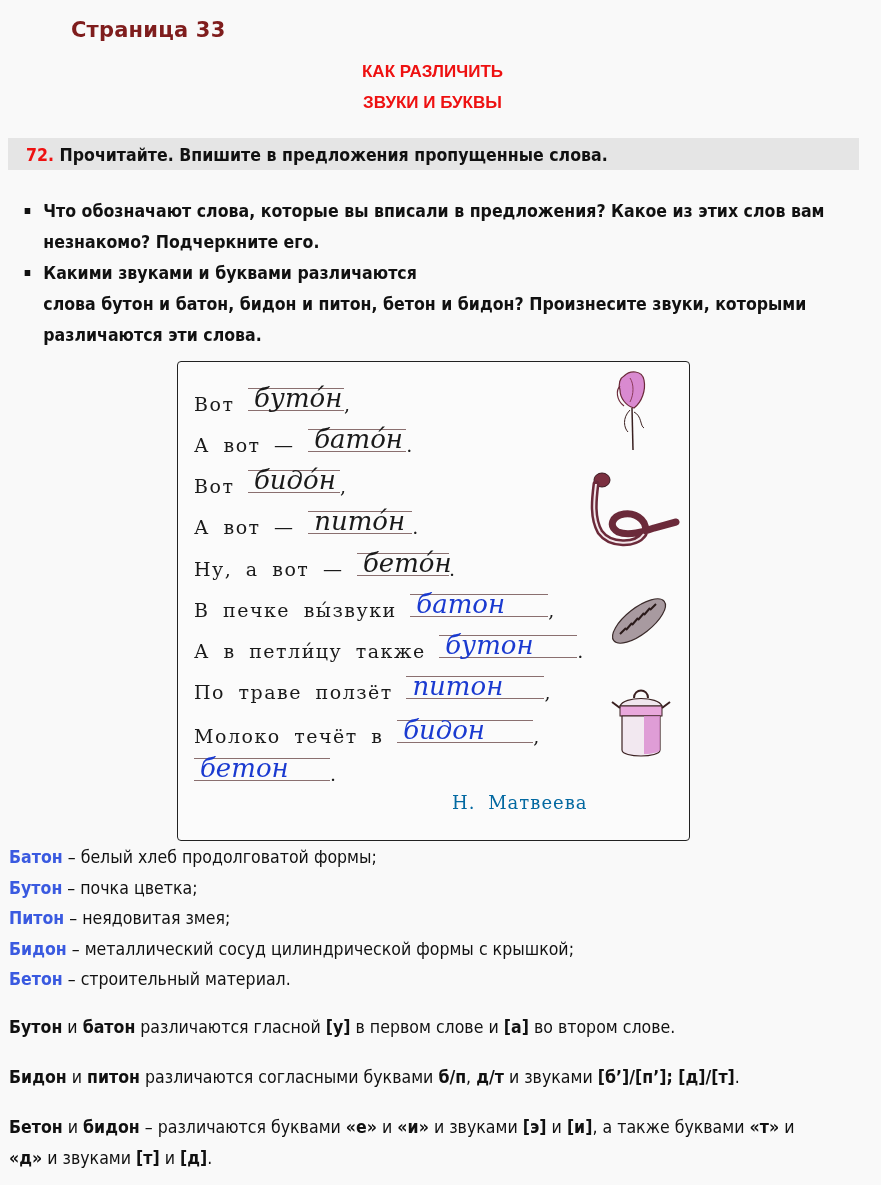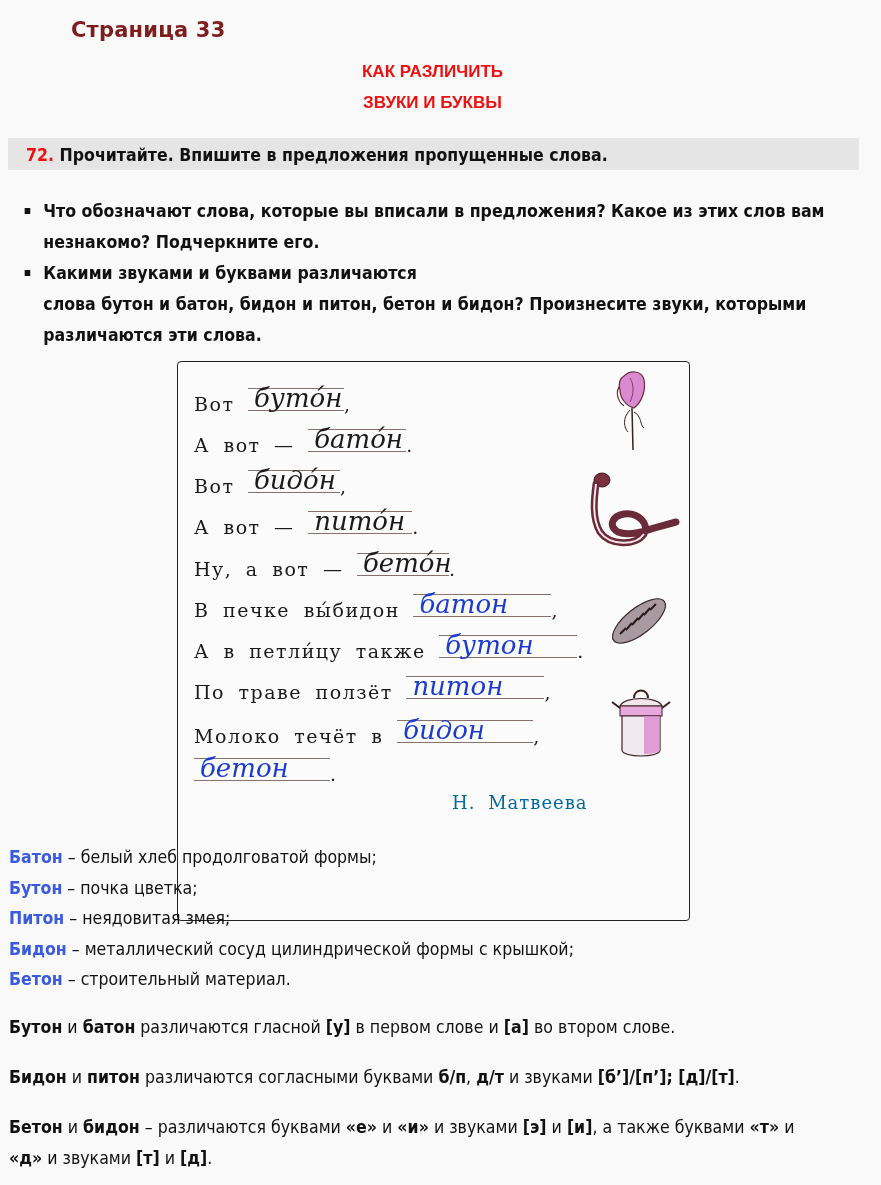--- a/index.html
+++ b/index.html
@@ -44,21 +44,21 @@
       position: relative; padding-left: 39px;
       font-size: 17px; font-weight: bold; line-height: 31px;
       font-family: "DejaVu Sans", sans-serif;
       transform: scaleX(0.93); transform-origin: left center;
       width: 880px;
     }
     ul.questions li .bullet {
       position: absolute; left: 19px; top: 12px; width: 6px; height: 6px; background: #111;
     }
     .poem-box {
-      position: absolute; left: 177px; top: 361px; width: 513px; height: 560px;
+      position: absolute; left: 177px; top: 361px; width: 513px; height: 480px;
       border: 1px solid #222; border-radius: 4px; background: #fbfbfb;
       box-sizing: border-box;
     }
     .poem-line {
       position: absolute; left: 16px;
       font-family: "DejaVu Serif", serif; font-size: 19px; color: #1a1a1a;
       letter-spacing: 1.5px; word-spacing: 6px; white-space: nowrap;
     }
     .blank {
       display: inline-block; position: relative; vertical-align: baseline;
@@ -146,21 +146,21 @@
     <span>А вот —</span>
     <span class="blank" style="width:104px"><span class="script black">питóн</span></span><span>.</span>
   </div>
 
   <div class="poem-line" style="top:195px">
     <span>Ну, а вот —</span>
     <span class="blank" style="width:92px"><span class="script black">бетóн</span></span><span>.</span>
   </div>
 
   <div class="poem-line" style="top:236px">
-    <span>В печке вы́бидон</span>
+    <span>В печке вы́звуки</span>
     <span class="blank" style="width:138px"><span class="script blue">батон</span></span><span>,</span>
   </div>
 
   <div class="poem-line" style="top:277px">
     <span>А в петли́цу также</span>
     <span class="blank" style="width:138px"><span class="script blue">бутон</span></span><span>.</span>
   </div>
 
   <div class="poem-line" style="top:318px">
     <span>По траве ползёт</span>

